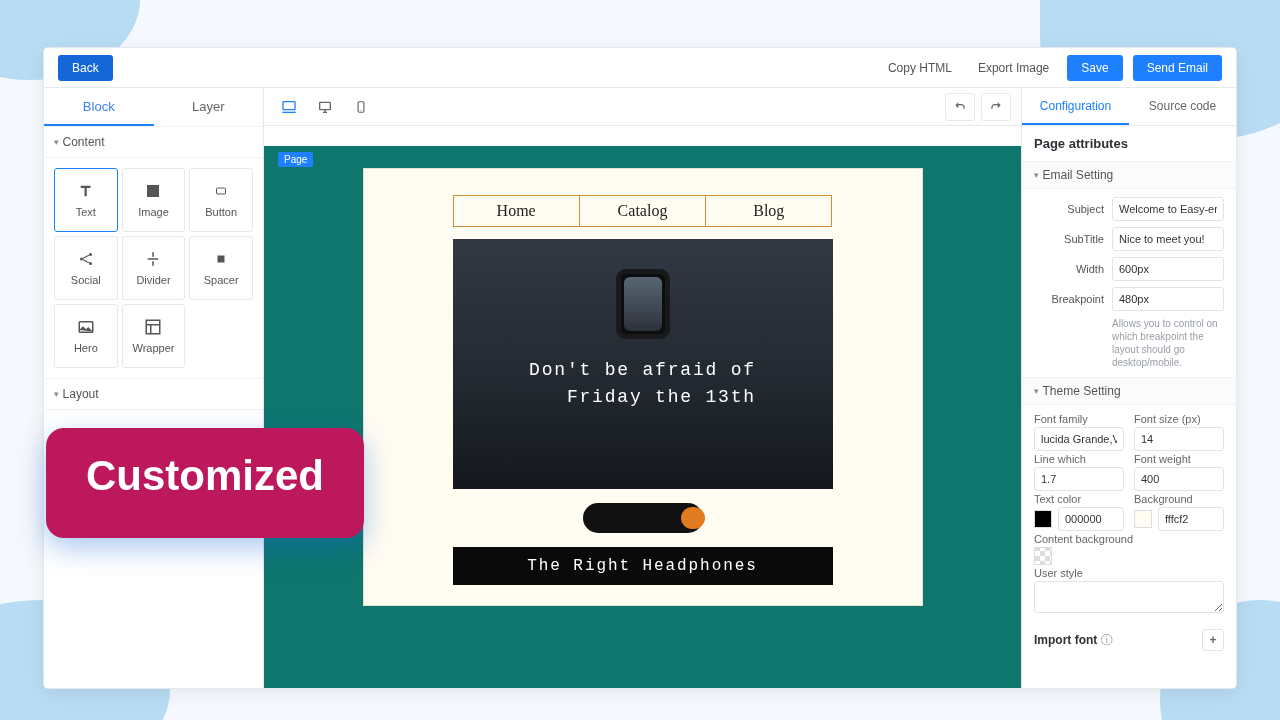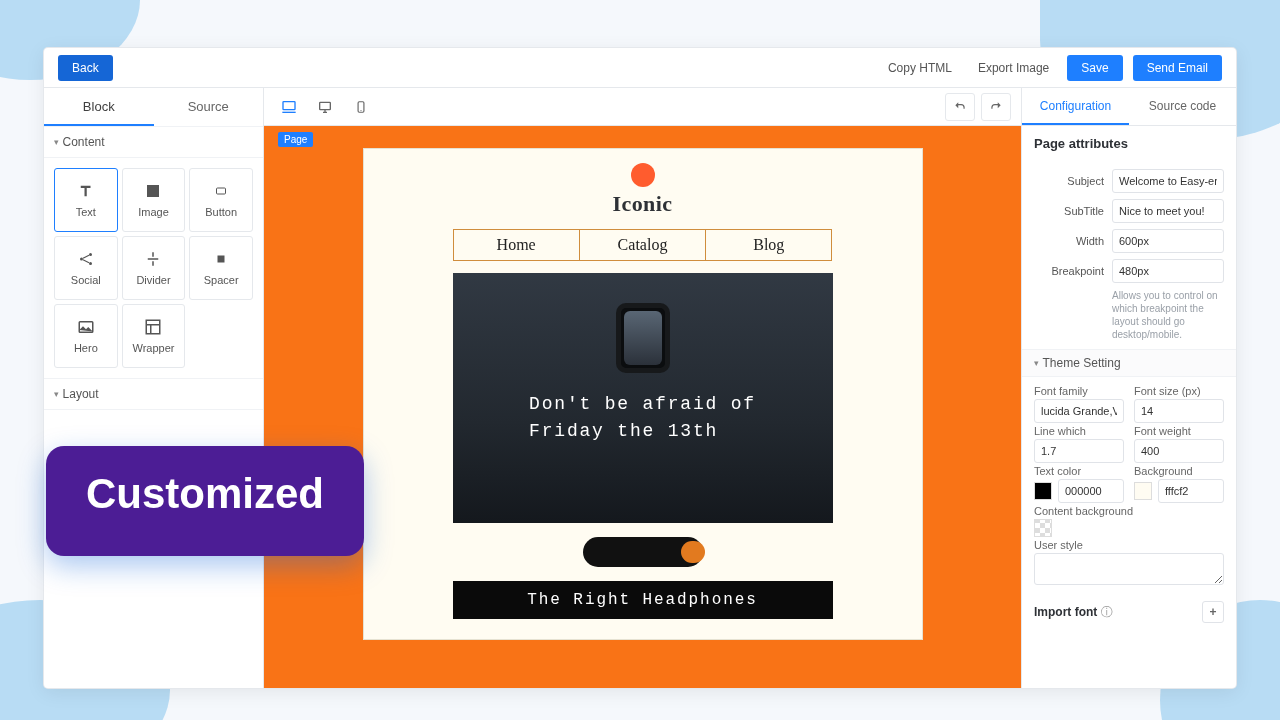--- a/index.html
+++ b/index.html
@@ -38,39 +38,39 @@
     .spacer-flex { flex: 1; }
 
     .body { flex: 1; display: flex; min-height: 0; }
 
     
     .sidebar {
       width: 220px; border-right: 1px solid #e5e8ec; display: flex; flex-direction: column;
     }
     .tabs { display: flex; height: 38px; }
     .tab { flex: 1; display: flex; align-items: center; justify-content: center; font-size: 13px; color: #666; cursor: pointer; border-bottom: 2px solid transparent; }
-    .tab.active { color: #404040; border-bottom-color: #1e7fff; }
+    .tab.active { color: #3b82f6; border-bottom-color: #1e7fff; }
     .section-head { padding: 8px 10px; font-size: 12px; color: #555; display: flex; align-items: center; gap: 4px; background: #fff; border-bottom: 1px solid #f0f2f5; border-top: 1px solid #f0f2f5;}
     .section-head::before { content: "▾"; font-size: 9px; color: #888; }
     .blocks-grid { display: grid; grid-template-columns: repeat(3, 1fr); gap: 4px; padding: 10px; }
     .block-tile {
       border: 1px solid #e5e8ec; border-radius: 3px; height: 64px;
       display: flex; flex-direction: column; align-items: center; justify-content: center; gap: 6px;
       font-size: 11px; color: #555; cursor: grab;
     }
     .block-tile.sel { border-color: #1e7fff; }
     .tile-icon { width: 18px; height: 18px; display: flex; align-items: center; justify-content: center; }
 
     
     .center { flex: 1; display: flex; flex-direction: column; border-right: 1px solid #e5e8ec; min-width: 0; }
     .center-toolbar { height: 38px; display: flex; align-items: center; padding: 0 10px; gap: 6px; border-bottom: 1px solid #e5e8ec; }
     .icon-btn { width: 30px; height: 28px; display: flex; align-items: center; justify-content: center; border: 1px solid #e5e8ec; border-radius: 3px; cursor: pointer; color: #666; }
     .icon-btn.plain { border: none; }
     .icon-btn.active { color: #1e7fff; }
-    .canvas-wrap { flex: 1; background: #f97316; padding: 14px 14px 1px; position: relative; overflow: hidden; }
+    .canvas-wrap { flex: 1; background: #0f766e; padding: 14px 14px 1px; position: relative; overflow: hidden; margin-top: 20px; }
     .page-badge { position: absolute; top: 6px; left: 14px; background: #1e7fff; color: #fff; font-size: 10px; padding: 2px 6px; border-radius: 2px; z-index: 2;}
     .email-page {
       width: 560px; margin: 8px auto 0; background: #fffcf2; border: 1px solid #e6e2d2;
       font-family: Georgia, serif; padding: 14px 0 20px;
     }
     .brand { text-align: center; }
     .brand-dot { width: 24px; height: 24px; background: #ff5c2e; border-radius: 50%; margin: 0 auto 4px; }
     .brand-name { font-weight: 700; font-size: 22px; letter-spacing: .02em; }
     .nav { display: flex; gap: 0; width: 380px; margin: 12px auto 12px; }
     .nav-item { flex: 1; text-align: center; border: 1px solid #d08d3d; padding: 6px 0; font-size: 16px; background: #fffcf2; color: #222; border-right: none; }
@@ -78,21 +78,21 @@
     .hero-img {
       width: 380px; height: 250px; margin: 0 auto; background: linear-gradient(180deg,#313943 0%, #22282f 60%, #14181d 100%);
       display: flex; flex-direction: column; align-items: center; justify-content: flex-start; padding-top: 20px; gap: 10px;
       color: #fff;
     }
     .watch {
       width: 54px; height: 70px; border-radius: 10px; background: #0b0d0f;
       box-shadow: inset 0 0 0 5px rgba(255,255,255,.05); position: relative; margin-top: 10px;
     }
     .watch::before { content:""; position:absolute; inset: 8px; background: linear-gradient(180deg,#596674,#2b313a); border-radius: 6px;}
-    .hero-text { font-family: "Courier New", monospace; letter-spacing: .1em; text-align: left; font-size: 18px; line-height: 1.5; padding: 8px 12px 0;}
+    .hero-text { font-family: "Courier New", monospace; letter-spacing: .1em; text-align: right; font-size: 18px; line-height: 1.5; padding: 8px 12px 0;}
     .pill { width: 120px; height: 30px; border-radius: 16px; background: #111; margin: 14px auto 14px; position: relative; }
     .pill .edge { position: absolute; right: -2px; top: 4px; width: 24px; height: 22px; background: #e27a1f; border-radius: 12px; }
     .promo-banner {
       width: 380px; margin: 0 auto; background: #0a0a0a; color: #fff; text-align: center; font-family: "Courier New", monospace;
       letter-spacing: .12em; padding: 10px 0; font-size: 16px;
     }
 
     
     .rightp { width: 214px; display: flex; flex-direction: column; }
     .rtabs { display: flex; height: 38px; border-bottom: 1px solid #e5e8ec;}
@@ -109,22 +109,22 @@
     .theme-grid { display: grid; grid-template-columns: 1fr 1fr; gap: 2px 10px; padding: 8px 12px; font-size: 11px; color: #555;}
     .theme-grid label { font-size: 11px; color: #666; }
     .color-row { display: flex; align-items: center; gap: 6px; }
     .color-swatch { width: 18px; height: 18px; border: 1px solid #ddd; }
     .textarea { width: 100%; height: 32px; border: 1px solid #e0e3e8; border-radius: 3px; resize: vertical; }
     .import-row { display: flex; align-items: center; justify-content: space-between; padding: 8px 12px 12px; font-size: 12px; font-weight: 700;}
     .plus-btn { width: 22px; height: 22px; border: 1px solid #e0e3e8; display: flex; align-items: center; justify-content: center; border-radius: 3px; color: #666; cursor: pointer;}
 
     
     .caption {
-      position: absolute; left: 46px; top: 446px; z-index: 5;
-      background: #4c1d95; color: #fff; border-radius: 18px;
+      position: absolute; left: 46px; top: 428px; z-index: 5;
+      background: #be185d; color: #fff; border-radius: 18px;
       padding: 24px 40px 30px; line-height: 1.15;
       box-shadow: 0 10px 28px rgba(15,96,214,.35);
     }
     .caption .l1 { font-size: 42px; font-weight: 700; margin-bottom: 8px;}
     .caption .l2 { font-size: 42px; font-weight: 700; }
 
     
     .svg { fill: currentColor; }
   </style>
 </head>
@@ -144,21 +144,21 @@
     <span class="btn btn-text">Export Image</span>
     <span class="btn btn-primary">Save</span>
     <span class="btn btn-primary">Send Email</span>
   </div>
 
   <div class="body">
 
     <div class="sidebar">
       <div class="tabs">
         <div class="tab active">Block</div>
-        <div class="tab">Source</div>
+        <div class="tab">Layer</div>
       </div>
 
       <div class="section-head">Content</div>
       <div class="blocks-grid">
 
         <div class="block-tile sel">
           <span class="tile-icon">
             <svg class="svg" viewBox="0 0 24 24" width="18" height="18">
                 <path d="M5 5v3h5v11h3V8h5V5z"></path>
               </svg>
@@ -259,24 +259,20 @@
         </div>
         <div class="icon-btn">
           <svg class="svg" viewBox="0 0 24 24" width="14" height="14">
               <path d="M15 14l5-5-5-5v3h-5a6 6 0 00-6 6v2h2v-2a4 4 0 014-4h5v5z"></path>
             </svg>
         </div>
       </div>
       <div class="canvas-wrap">
         <span class="page-badge">Page</span>
         <div class="email-page">
-          <div class="brand">
-            <div class="brand-dot"></div>
-            <div class="brand-name">Iconic</div>
-          </div>
           <div class="nav">
             <div class="nav-item">Home</div>
             <div class="nav-item">Catalog</div>
             <div class="nav-item">Blog</div>
           </div>
           <div class="hero-img">
             <div class="watch"></div>
             <div class="hero-text">
               <div>Don't be afraid of</div>
               <div>Friday the 13th</div>
@@ -290,20 +286,21 @@
       </div>
     </div>
 
     <div class="rightp">
       <div class="rtabs">
         <div class="rtab active">Configuration</div>
         <div class="rtab">Source code</div>
       </div>
       <div class="panel-section-title">Page attributes</div>
 
+      <div class="accordion-head">Email Setting</div>
       <div class="form-grid">
         <span style="text-align:right;">Subject</span>
         <input class="input" value="Welcome to Easy-email" style="">
         <span style="text-align:right;">SubTitle</span>
         <input class="input" value="Nice to meet you!" style="">
         <span style="text-align:right;">Width</span>
         <input class="input" value="600px" style="">
         <span style="text-align:right;">Breakpoint</span>
         <input class="input" value="480px" style="">
         <span></span>

